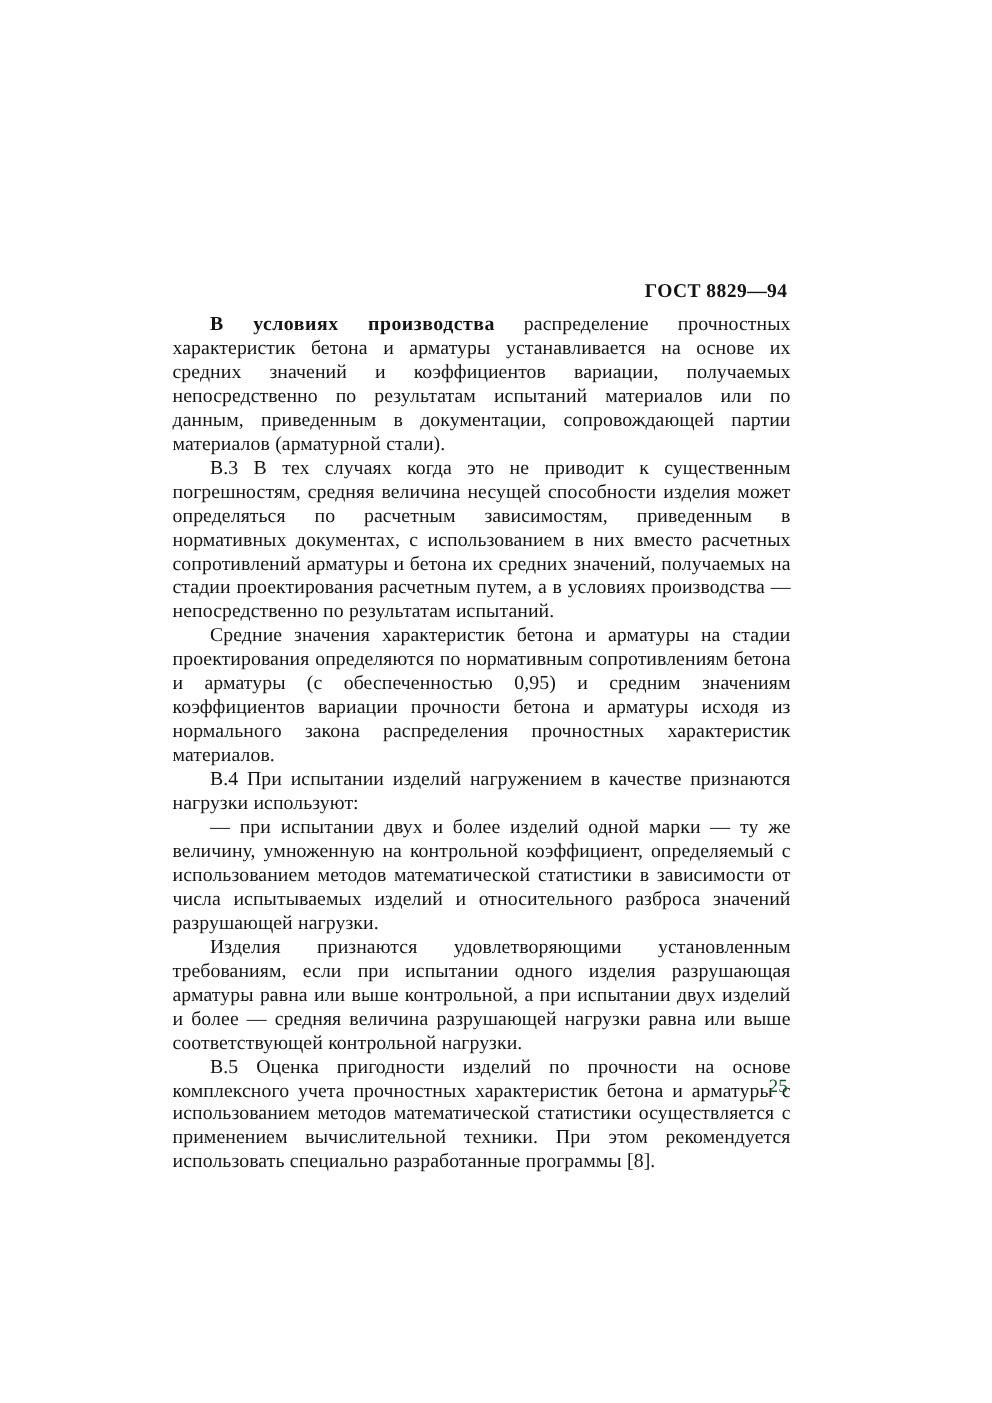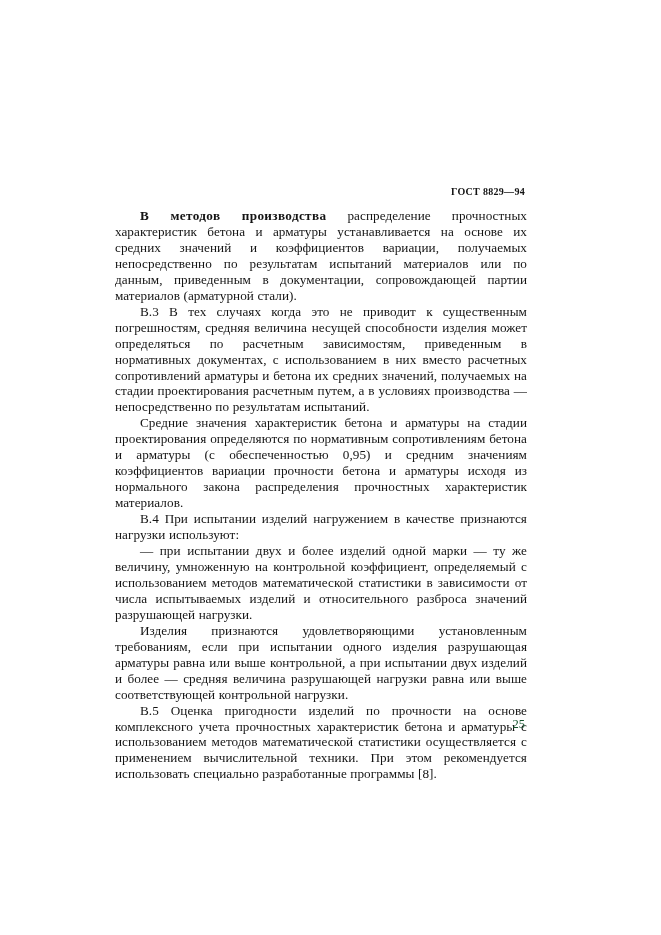--- a/index.html
+++ b/index.html
@@ -17,21 +17,21 @@
     color: #1a1a1a;
   }
   .running-head {
     position: absolute;
     top: 186px;
     left: 115px;
     width: 410px;
     text-align: right;
     font-family: "Liberation Serif", "DejaVu Serif", serif;
     font-weight: bold;
-    font-size: 10px;
+    font-size: 13px;
     letter-spacing: 0.3px;
     color: #131313;
   }
   .body-block {
     position: absolute;
     top: 208px;
     left: 115px;
     width: 412px;
   }
   p.para {
@@ -66,21 +66,21 @@
 </style>
 </head>
 <body>
 
 <div class="page">
 
   <div class="running-head">ГОСТ 8829—94</div>
 
   <div class="body-block">
 
-    <p class="para"><span class="lead-bold">В методов производства</span><span> распределение прочностных характеристик бетона и арматуры устанавливается на основе их средних значений и коэффициентов вариации, получаемых непосредственно по результатам испытаний материалов или по данным, приведенным в документации, сопровождающей партии материалов (арматурной стали).</span></p>
+    <p class="para"><span class="lead-bold">В условиях производства</span><span> распределение прочностных характеристик бетона и арматуры устанавливается на основе их средних значений и коэффициентов вариации, получаемых непосредственно по результатам испытаний материалов или по данным, приведенным в документации, сопровождающей партии материалов (арматурной стали).</span></p>
 
     <p class="para">В.3 В тех случаях когда это не приводит к существенным погрешностям, средняя величина несущей способности изделия может определяться по расчетным зависимостям, приведенным в нормативных документах, с использованием в них вместо расчетных сопротивлений арматуры и бетона их средних значений, получаемых на стадии проектирования расчетным путем, а в условиях производства — непосредственно по результатам испытаний.</p>
 
     <p class="para">Средние значения характеристик бетона и арматуры на стадии проектирования определяются по нормативным сопротивлениям бетона и арматуры (с обеспеченностью 0,95) и средним значениям коэффициентов вариации прочности бетона и арматуры исходя из нормального закона распределения прочностных характеристик материалов.</p>
 
     <p class="para">В.4 При испытании изделий нагружением в качестве признаются нагрузки используют:</p>
 
 
     <p class="para dash-item">— при испытании двух и более изделий одной марки — ту же величину, умноженную на контрольной коэффициент, определяемый с использованием методов математической статистики в зависимости от числа испытываемых изделий и относительного разброса значений разрушающей нагрузки.</p>
 

